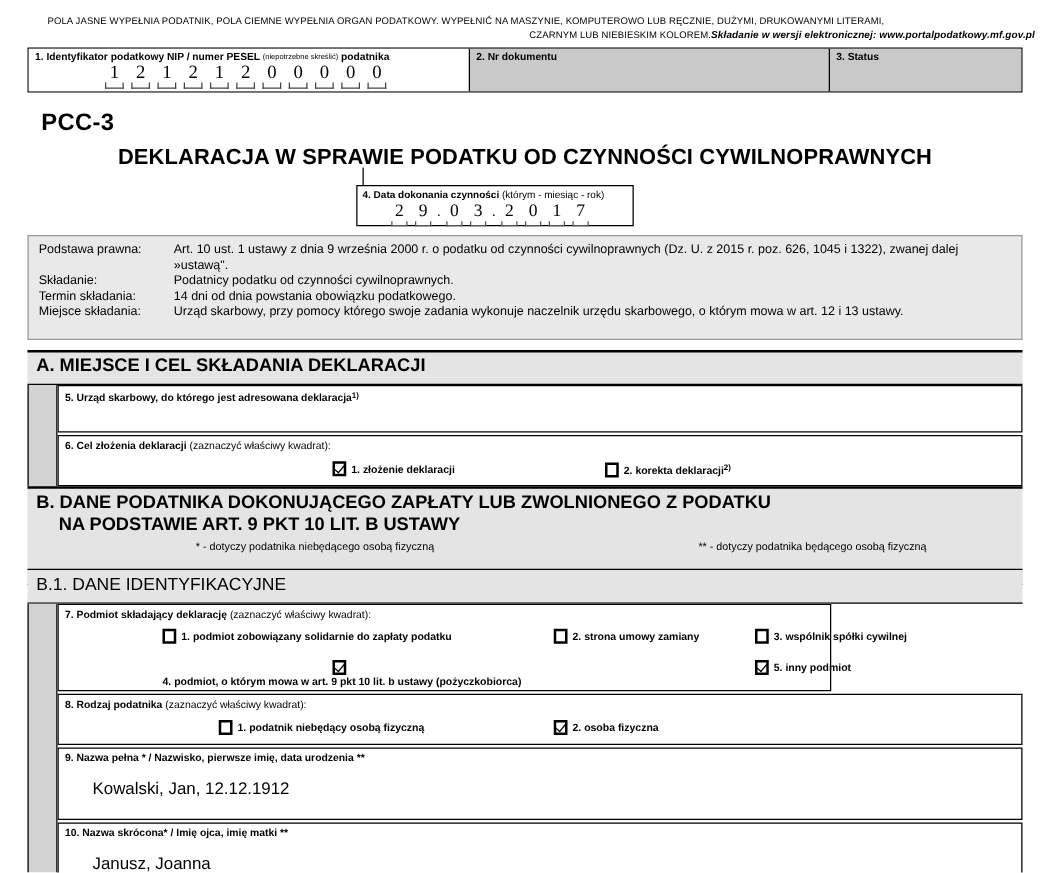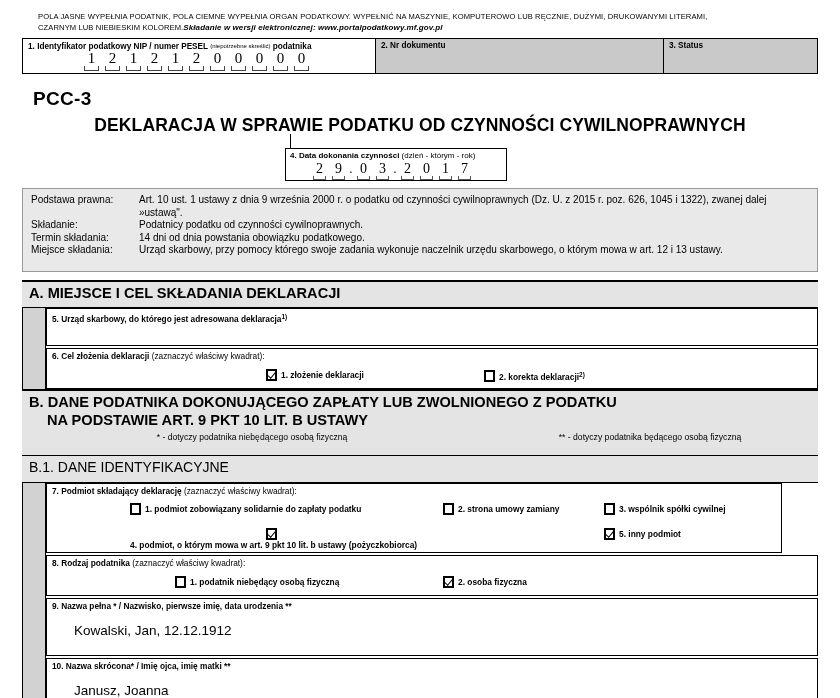--- a/index.html
+++ b/index.html
@@ -28,21 +28,21 @@
     position: absolute;
     left: 38px;
     top: 11px;
     width: 792px;
     font-size: 7.6px;
     line-height: 11px;
     letter-spacing: 0.1px;
   }
   .top-note .line2 {
     display: flex;
-    justify-content: flex-start;
+    justify-content: flex-end;
     align-items: baseline;
   }
   .top-note .eurl {
     font-style: italic;
     font-weight: bold;
     font-size: 8px;
     padding-right: 2px;
   }
 
   
@@ -346,21 +346,21 @@
     </div>
   </div>
 
   <div class="formcode">PCC-3</div>
   <div class="maintitle">DEKLARACJA W SPRAWIE PODATKU OD CZYNNOŚCI CYWILNOPRAWNYCH</div>
   <div class="tickline"></div>
 
   <div class="datebox">
     <div class="cell-label">
       <span>4. Data dokonania czynności</span>
-      <span class="thin">(dzień - którym - rok)</span>
+      <span class="thin">(którym - miesiąc - rok)</span>
     </div>
     <div class="datedigits">
       <span class="d">2</span>
         <span class="d">9</span>
       <span class="sep">.</span>
       <span class="d">0</span>
         <span class="d">3</span>
       <span class="sep">.</span>
       <span class="d">2</span>
         <span class="d">0</span>
@@ -425,21 +425,21 @@
       <span class="s2">** - dotyczy podatnika będącego osobą fizyczną</span>
     </div>
   </div>
 
   <div class="band band-b1 sub">
     <div class="bandtext">B.1. DANE IDENTYFIKACYJNE</div>
   </div>
 
   <div class="gutter" style="top:483px; height:215px;"></div>
 
-  <div class="fbox" style="left:46px; top:483px; width:736px; height:70px;">
+  <div class="fbox" style="left:46px; top:483px; width:619px; height:70px;">
     <div class="flabel">
       <span>7. Podmiot składający deklarację</span>
       <span class="thin">(zaznaczyć właściwy kwadrat):</span>
     </div>
     <div class="cbrow" style="top:19px;">
       <div class="cbopt" style="left:83px;">
         <span class="cbox"></span>
         <span class="cbtext">1.  podmiot zobowiązany solidarnie do zapłaty podatku</span>
       </div>
       <div class="cbopt" style="left:396px;">

